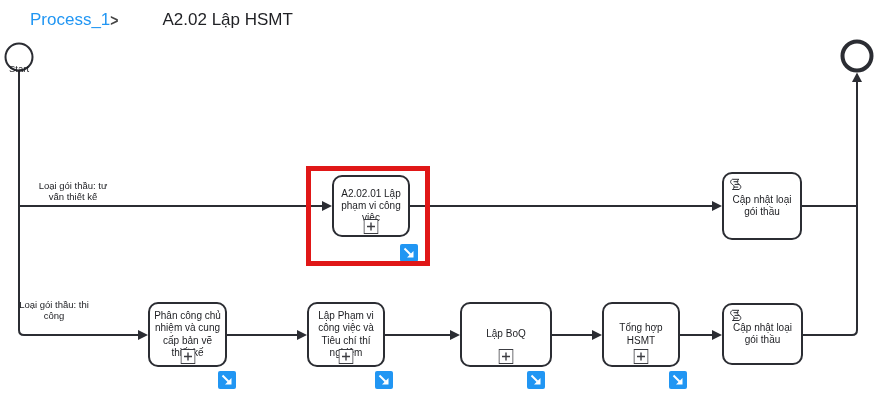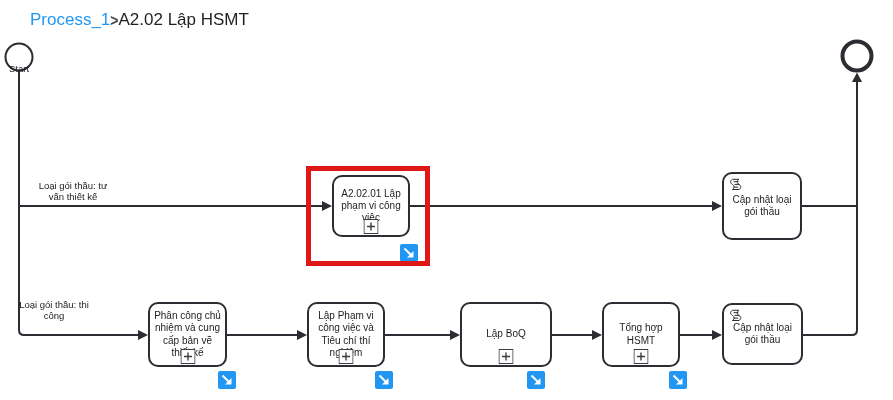--- a/index.html
+++ b/index.html
@@ -7,21 +7,21 @@
   }
   *{box-sizing:border-box;}
   html,body{margin:0;padding:0;background:#fff;}
   body{font-family:"Liberation Sans","DejaVu Sans",sans-serif;}
   .canvas{position:relative;width:893px;height:400px;background:#fff;overflow:hidden;}
 
   
   .breadcrumb{position:absolute;left:30px;top:10px;display:flex;align-items:center;gap:0;font-size:17px;}
   .crumb-link{color:var(--link);cursor:pointer;}
   .crumb-sep{color:#444;font-size:14px;font-weight:700;transform:scaleY(1.15);}
-  .crumb-current{color:#1f2024;}
+  .crumb-current{color:#1f2024;margin-left:44px;}
 
   
   svg.flows{position:absolute;left:0;top:0;}
   .flow{stroke:var(--stroke);stroke-width:2;fill:none;}
   .arrowhead{fill:var(--stroke);stroke:none;}
   .evt-start{fill:#fff;stroke:var(--stroke);stroke-width:2;}
   .evt-end{fill:#fff;stroke:var(--stroke);stroke-width:4;}
 
   
   .task{position:absolute;background:#fff;border:2px solid var(--stroke);border-radius:10px;

